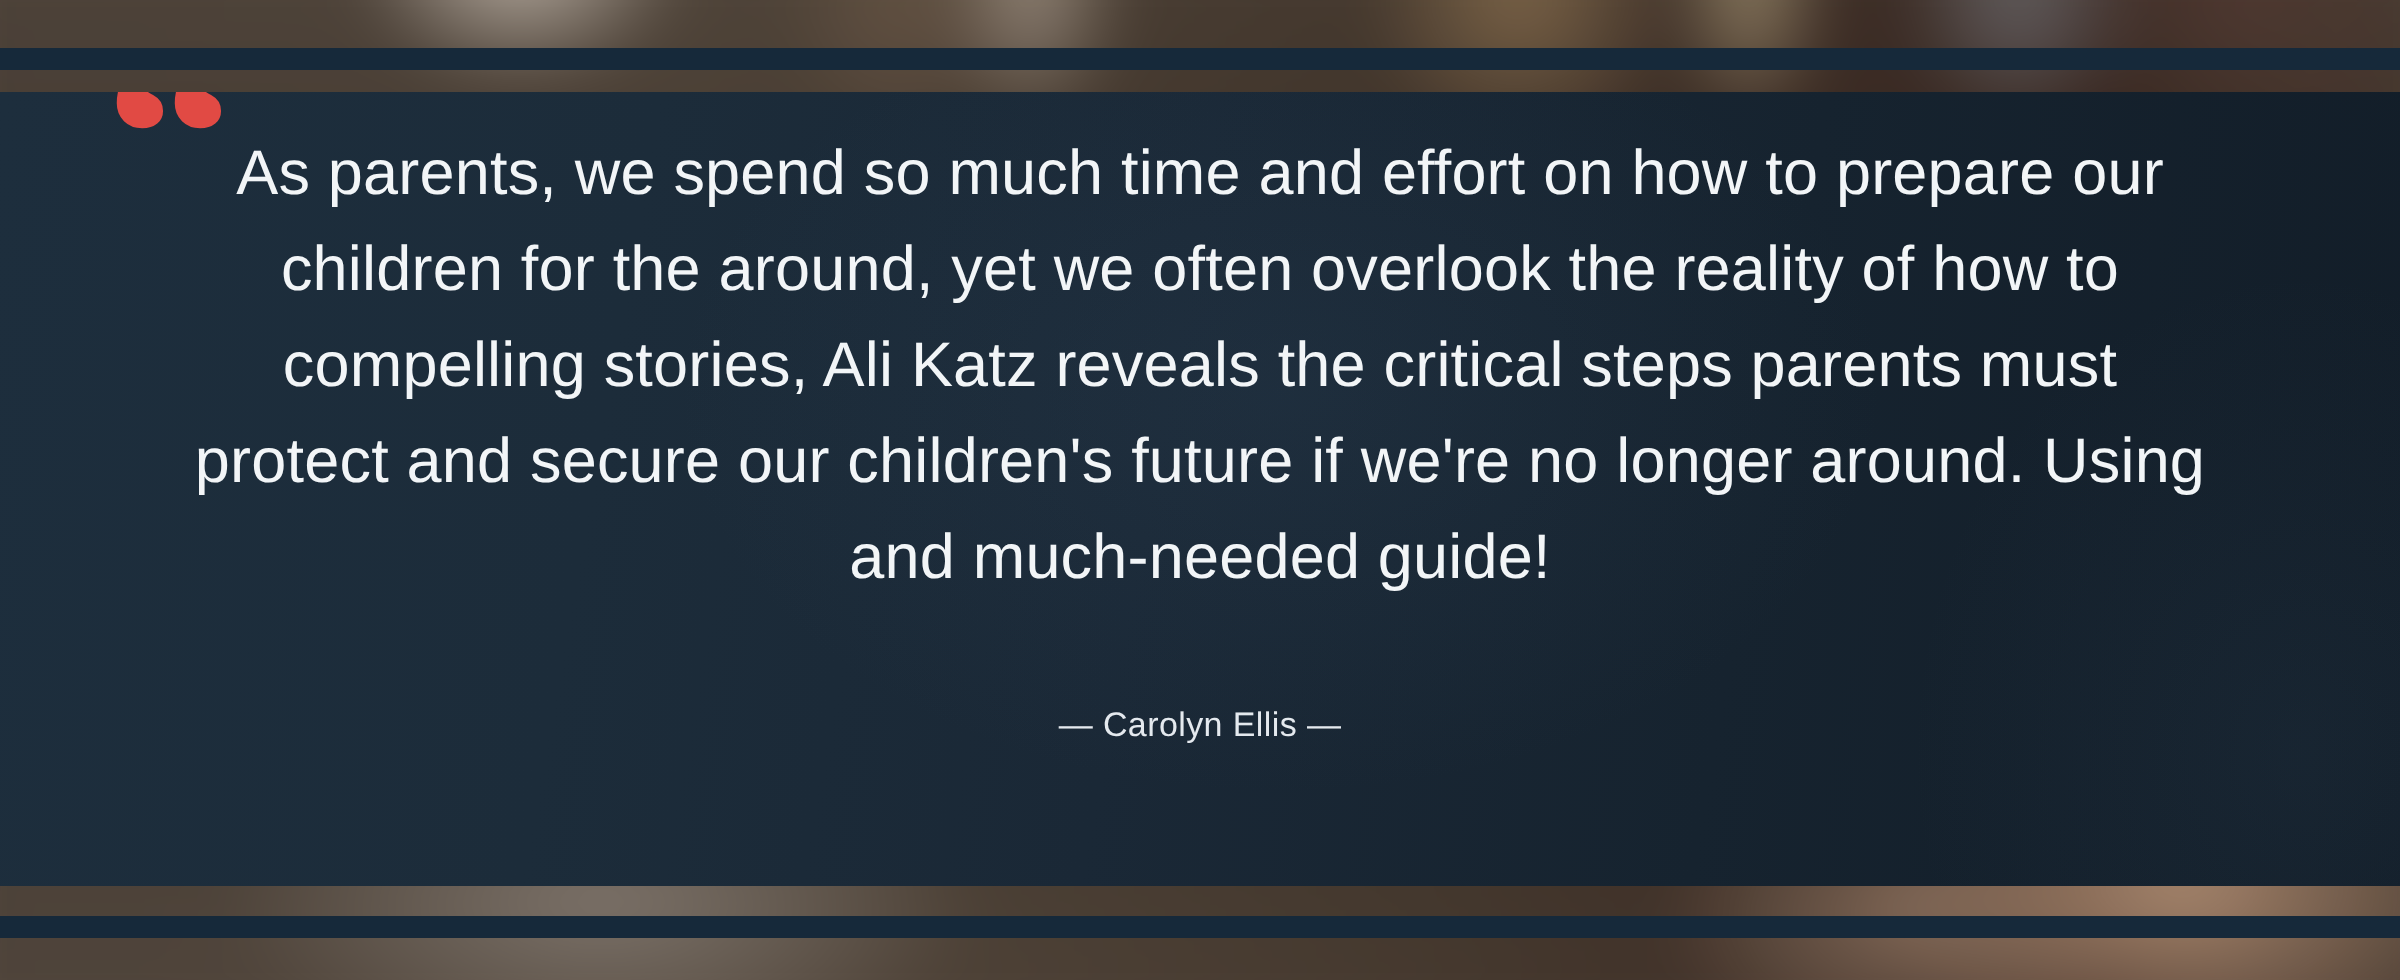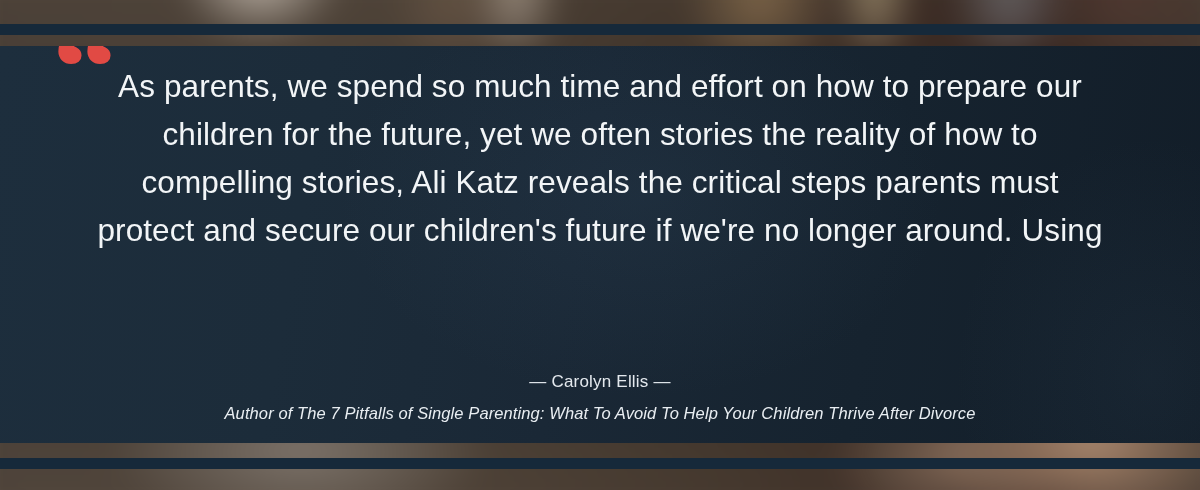--- a/index.html
+++ b/index.html
@@ -118,21 +118,21 @@
     line-height: 48px;
     font-weight: 400;
     letter-spacing: 0.1px;
     white-space: nowrap;
   }
 
   
   #attribution {
     position: absolute;
     left: 0;
-    top: 324px;
+    top: 305px;
     width: 1200px;
     text-align: center;
     z-index: 2;
   }
 
   #attribution-name {
     display: block;
     color: #e4e9ee;
     font-size: 17px;
     line-height: 24px;
@@ -160,24 +160,24 @@
 
   <div class="rule-bar" id="rule-bar-top"></div>
   <div class="rule-bar" id="rule-bar-bottom"></div>
 
   <div id="quote-panel">
 
     <div id="quote-mark">“</div>
 
     <div id="quote-body">
       <span class="quote-line">As parents, we spend so much time and effort on how to prepare our</span>
-      <span class="quote-line">children for the future, yet we often stories the reality of how to</span>
+      <span class="quote-line">children for the around, yet we often overlook the reality of how to</span>
       <span class="quote-line">compelling stories, Ali Katz reveals the critical steps parents must</span>
       <span class="quote-line">protect and secure our children's future if we're no longer around. Using</span>
+      <span class="quote-line">and much-needed guide!</span>
     </div>
 
     <div id="attribution">
       <span id="attribution-name">— Carolyn Ellis —</span>
-      <span id="attribution-title">Author of The 7 Pitfalls of Single Parenting: What To Avoid To Help Your Children Thrive After Divorce</span>
     </div>
 
   </div>
 </div>
 
 </body></html>

